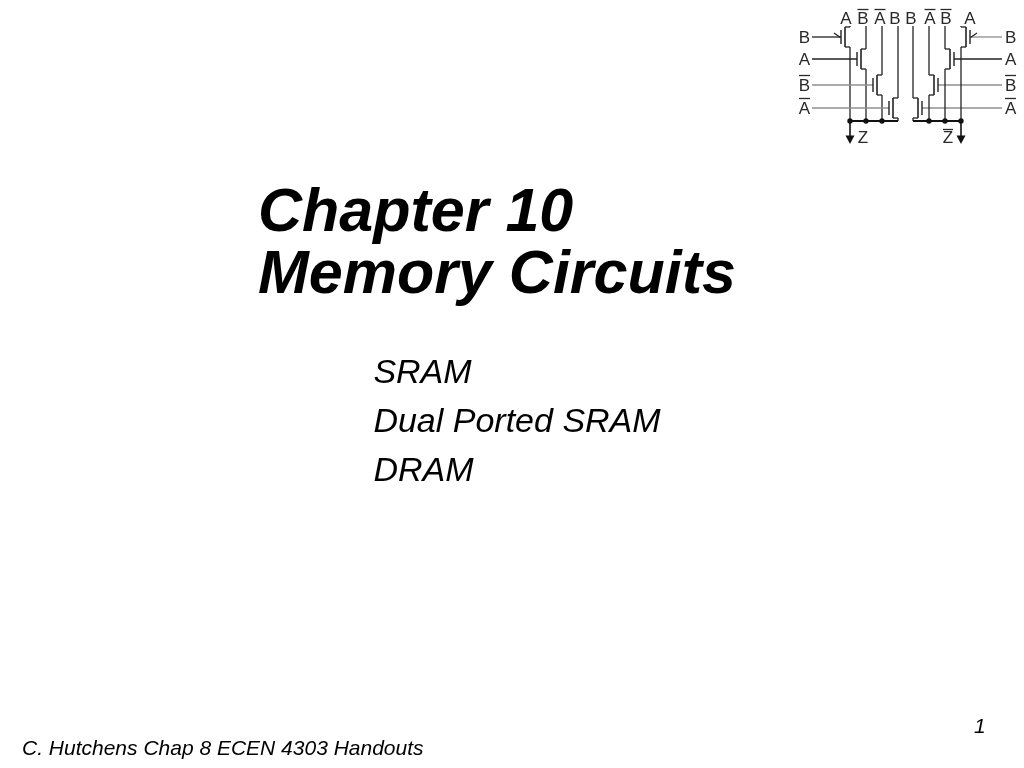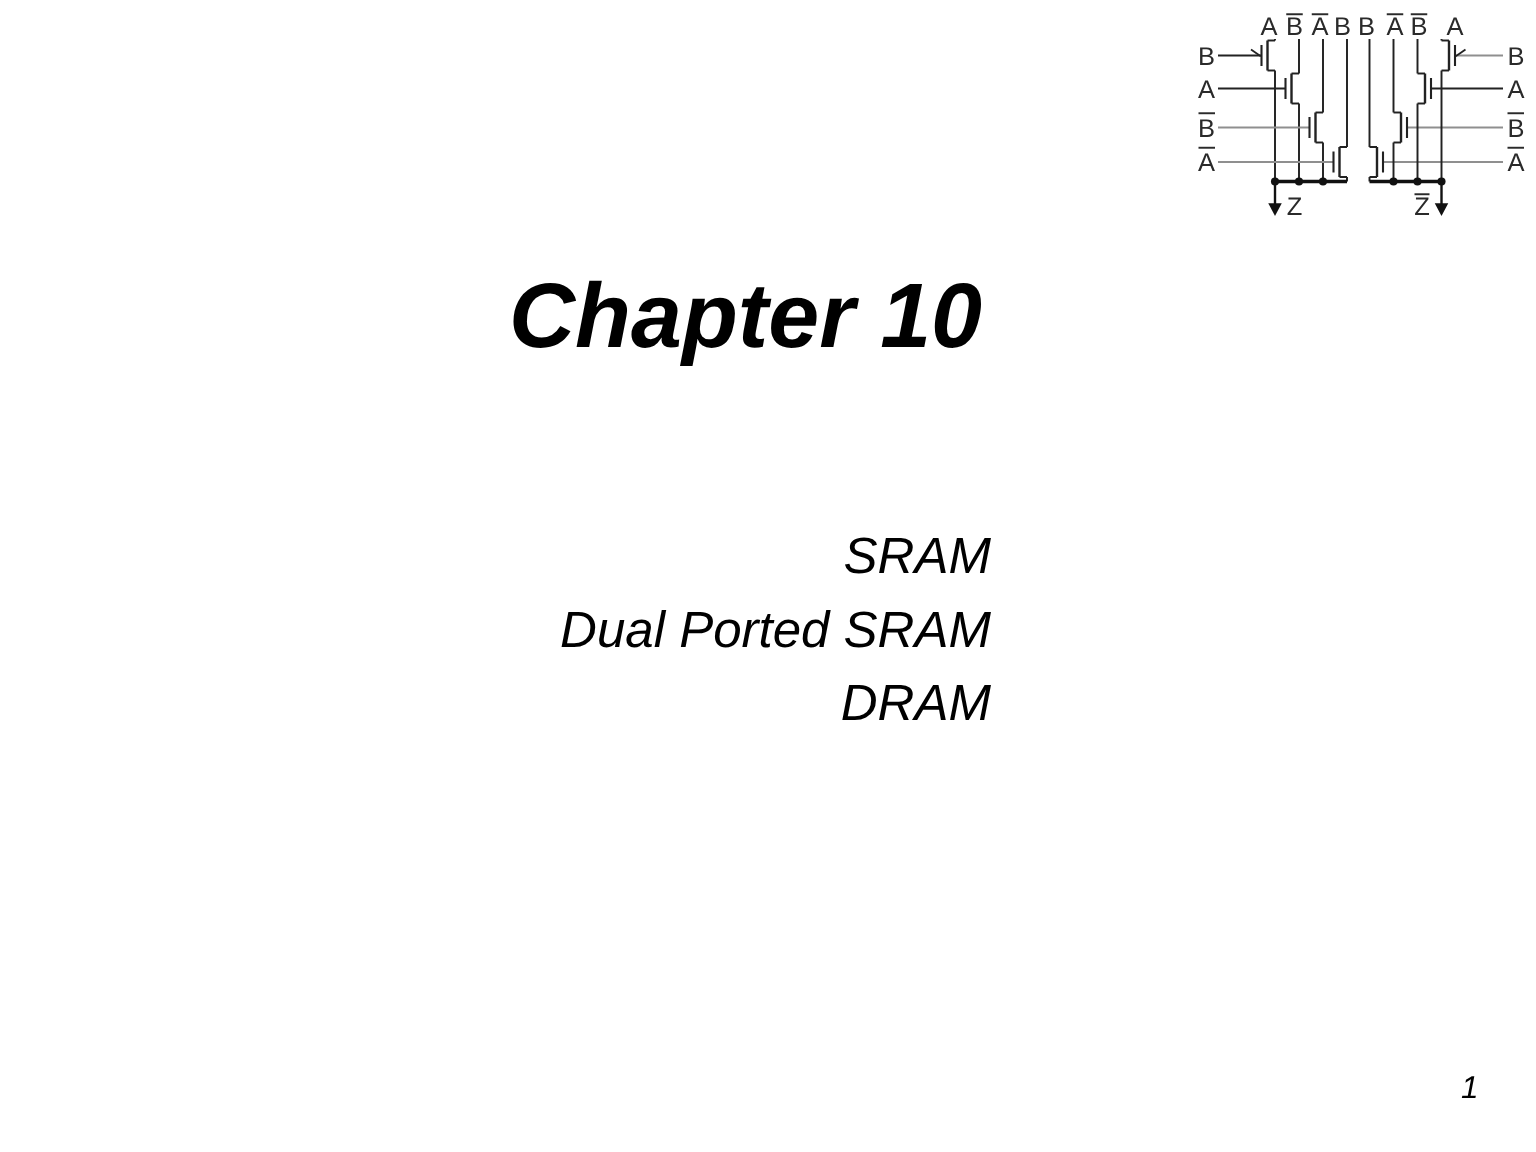--- a/index.html
+++ b/index.html
@@ -2,40 +2,42 @@
 <html><head>
 <meta charset="utf-8">
 <style>
   html,body{margin:0;padding:0;background:#fff;}
   .slide{position:relative;width:1024px;height:768px;background:#ffffff;
          font-family:"Liberation Sans",sans-serif;overflow:hidden;color:#000;}
   .title{position:absolute;top:179px;left:497px;transform:translateX(-50%);
          font-size:61px;line-height:62px;font-weight:bold;font-style:italic;
          text-align:left;white-space:nowrap;}
   .subtitle{position:absolute;top:347px;left:517px;transform:translateX(-50%);
-         font-size:34px;line-height:49px;font-style:italic;text-align:right;white-space:nowrap;}
+         font-size:34px;line-height:49px;font-style:italic;text-align:left;white-space:nowrap;}
   .footer{position:absolute;left:22px;top:736px;font-size:21px;font-style:italic;white-space:nowrap;}
   .pagenum{position:absolute;left:974px;top:714px;font-size:21px;font-style:italic;}
   .circuit-svg{position:absolute;left:790px;top:0;}
 </style>
 </head>
 <body>
 
 <div class="slide">
 
   <div class="title">
     <div>Chapter 10</div>
+    <div>Memory Circuits</div>
   </div>
 
   <div class="subtitle">
     <div>SRAM</div>
     <div>Dual Ported SRAM</div>
     <div>DRAM</div>
   </div>
 
+  <div class="footer">C. Hutchens Chap 8 ECEN 4303 Handouts</div>
 
   <div class="pagenum">1</div>
 
   <svg id="circuit-svg" class="circuit-svg" width="234" height="152" viewBox="0 0 234 152">
       <line x1="22" y1="37" x2="51" y2="37" stroke="#222222" stroke-width="1.3"></line>
       <line x1="51" y1="30" x2="51" y2="44" stroke="#222222" stroke-width="1.4"></line>
       <line x1="44" y1="33" x2="50.5" y2="37.5" stroke="#222222" stroke-width="1.2"></line>
       <line x1="60" y1="26" x2="60" y2="27" stroke="#222222" stroke-width="1.3"></line>
       <line x1="60" y1="27" x2="55" y2="27" stroke="#222222" stroke-width="1.3"></line>
       <line x1="55" y1="27" x2="55" y2="47" stroke="#222222" stroke-width="1.6"></line>

